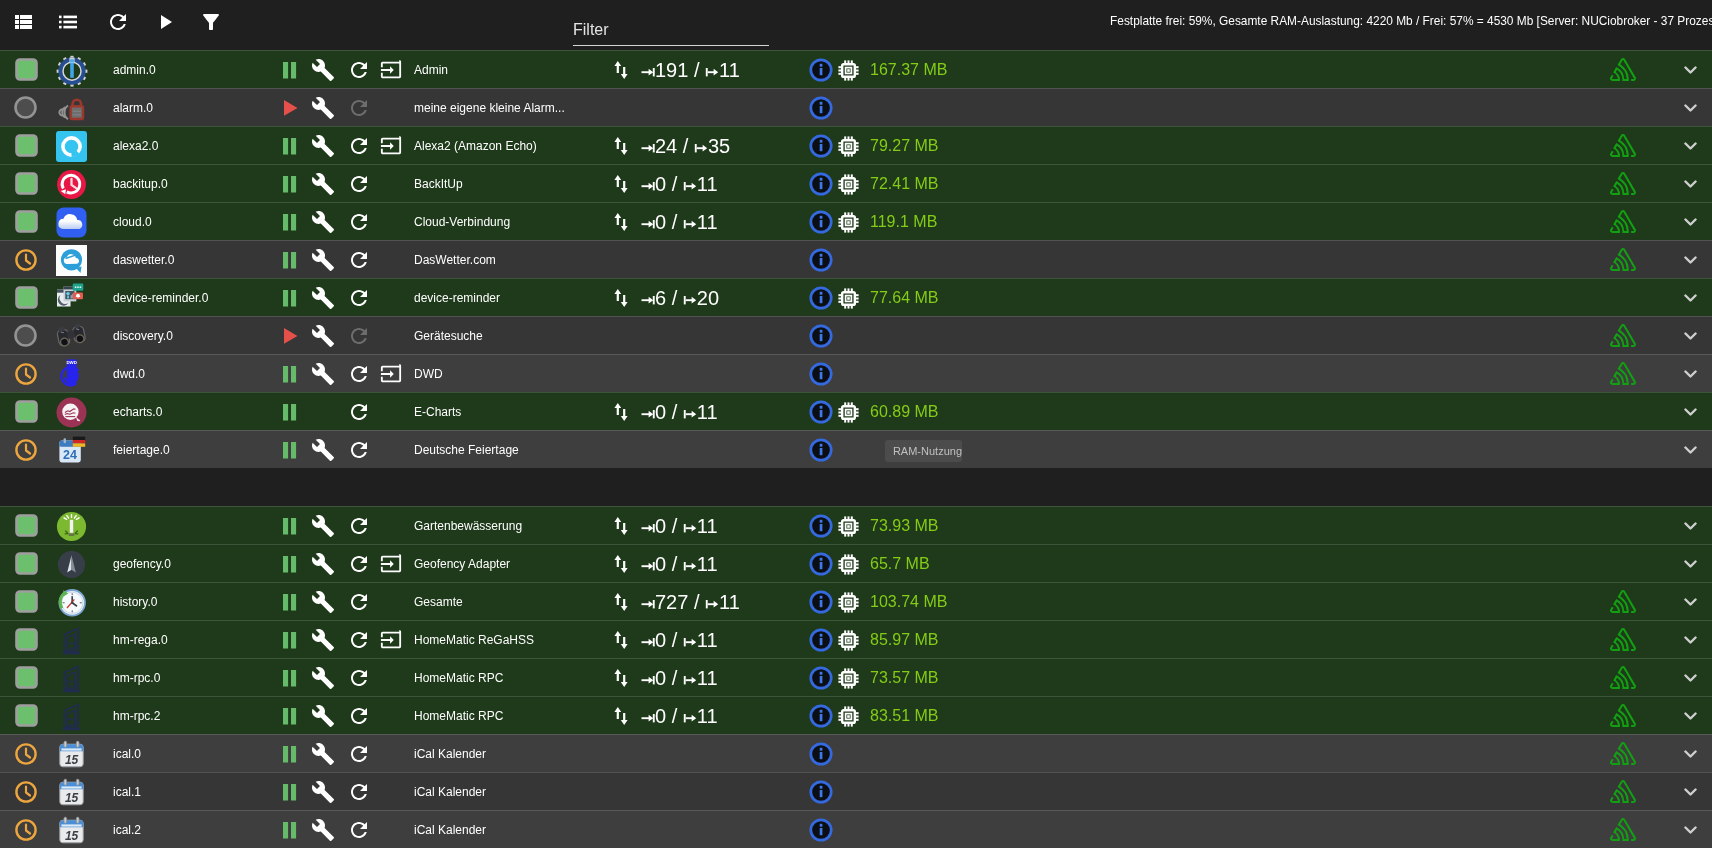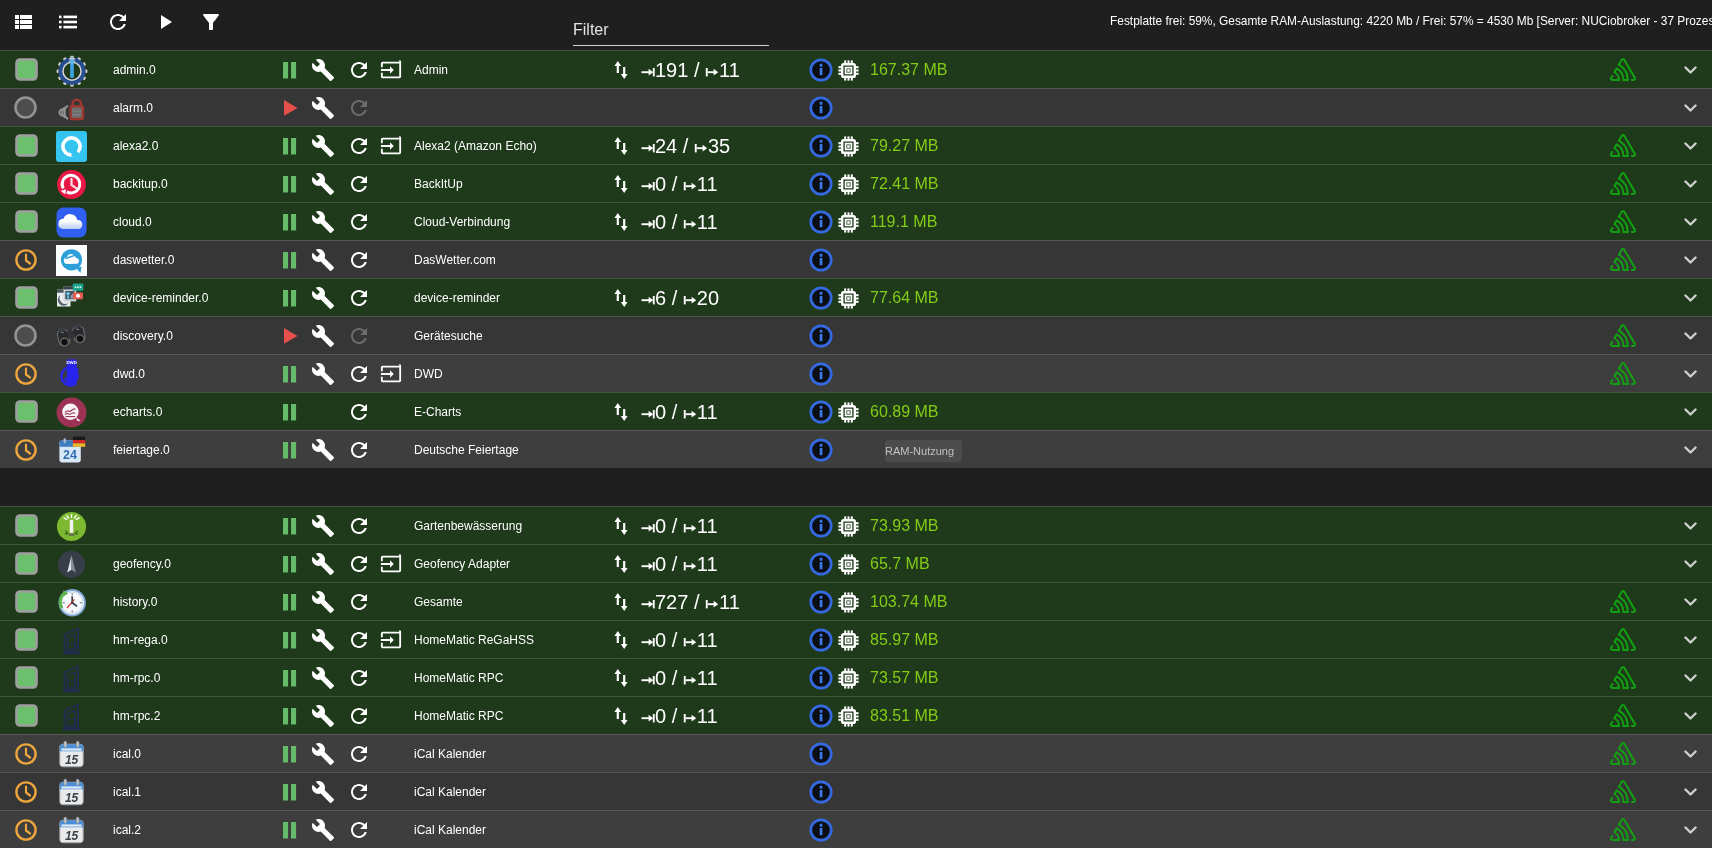--- a/index.html
+++ b/index.html
@@ -5,21 +5,21 @@
 html,body{width:1712px;height:848px;overflow:hidden;background:#1f1f1f;
  font-family:"Liberation Sans", sans-serif;}
 #app{position:absolute;left:0;top:0;width:1712px;height:848px}
 .row{position:absolute;left:0;width:1712px;height:38px;border-top:1px solid rgba(255,255,255,0.14)}
 .nm{position:absolute;left:113px;top:0;height:38px;line-height:38px;font-size:12px;color:#fff;white-space:nowrap}
 .tt{position:absolute;left:414px;top:0;height:38px;line-height:38px;font-size:12px;font-weight:normal;color:#fff;white-space:nowrap}
 .nums{position:absolute;left:641px;top:0;height:38px;line-height:38px;font-size:20px;color:#fff;white-space:nowrap}
 .mb{position:absolute;left:870px;top:0;height:38px;line-height:38px;font-size:16px;color:#84cc16;white-space:nowrap}
 .ico{position:absolute}
 .tooltip{position:absolute;left:885px;top:9px;width:77px;height:22px;background:#4c4c4c;
- border-radius:3px;color:#c0c0c0;font-size:11px;text-align:left;line-height:22px}
+ border-radius:3px;color:#c0c0c0;font-size:11px;text-align:right;line-height:22px}
 </style></head>
 <body>
 
 <svg width="0" height="0" style="position:absolute">
 <defs>
 <g id="sq">
         <rect x="1.5" y="1.5" width="20" height="20" rx="3.5" fill="#6cc06d" stroke="#9e9e9e" stroke-width="2.6"></rect>
       </g>
 <g id="circ">
         <circle cx="11.5" cy="11.5" r="10" fill="#4d4d4d" stroke="#939393" stroke-width="2.6"></circle>
@@ -203,20 +203,21 @@
       <div class="nm">alarm.0</div>
       <svg class="ico" style="left:281px;top:8px" width="21" height="22" viewBox="0 0 21 22">
         <use href="#play"></use>
       </svg>
       <svg class="ico" style="left:311px;top:7px" width="24" height="24" viewBox="0 0 24 24">
         <use href="#wrench"></use>
       </svg>
       <svg class="ico" style="left:347px;top:7px" width="24" height="24" viewBox="0 0 24 24">
         <use href="#refreshdim"></use>
       </svg>
+      <div class="tt">meine eigene kleine Alarm...</div>
       <svg class="ico" style="left:809px;top:7px" width="24" height="24" viewBox="0 0 24 24">
         <use href="#info"></use>
       </svg>
       <svg class="ico" style="left:1684px;top:15px" width="13" height="8" viewBox="0 0 12.5 7.6">
         <use href="#chev"></use>
       </svg>
     </div>
 <div class="row" style="top:126px;background:#1e3a1a">
       <svg class="ico" style="left:15px;top:7px" width="23" height="23" viewBox="0 0 23 23">
         <use href="#sq"></use>

